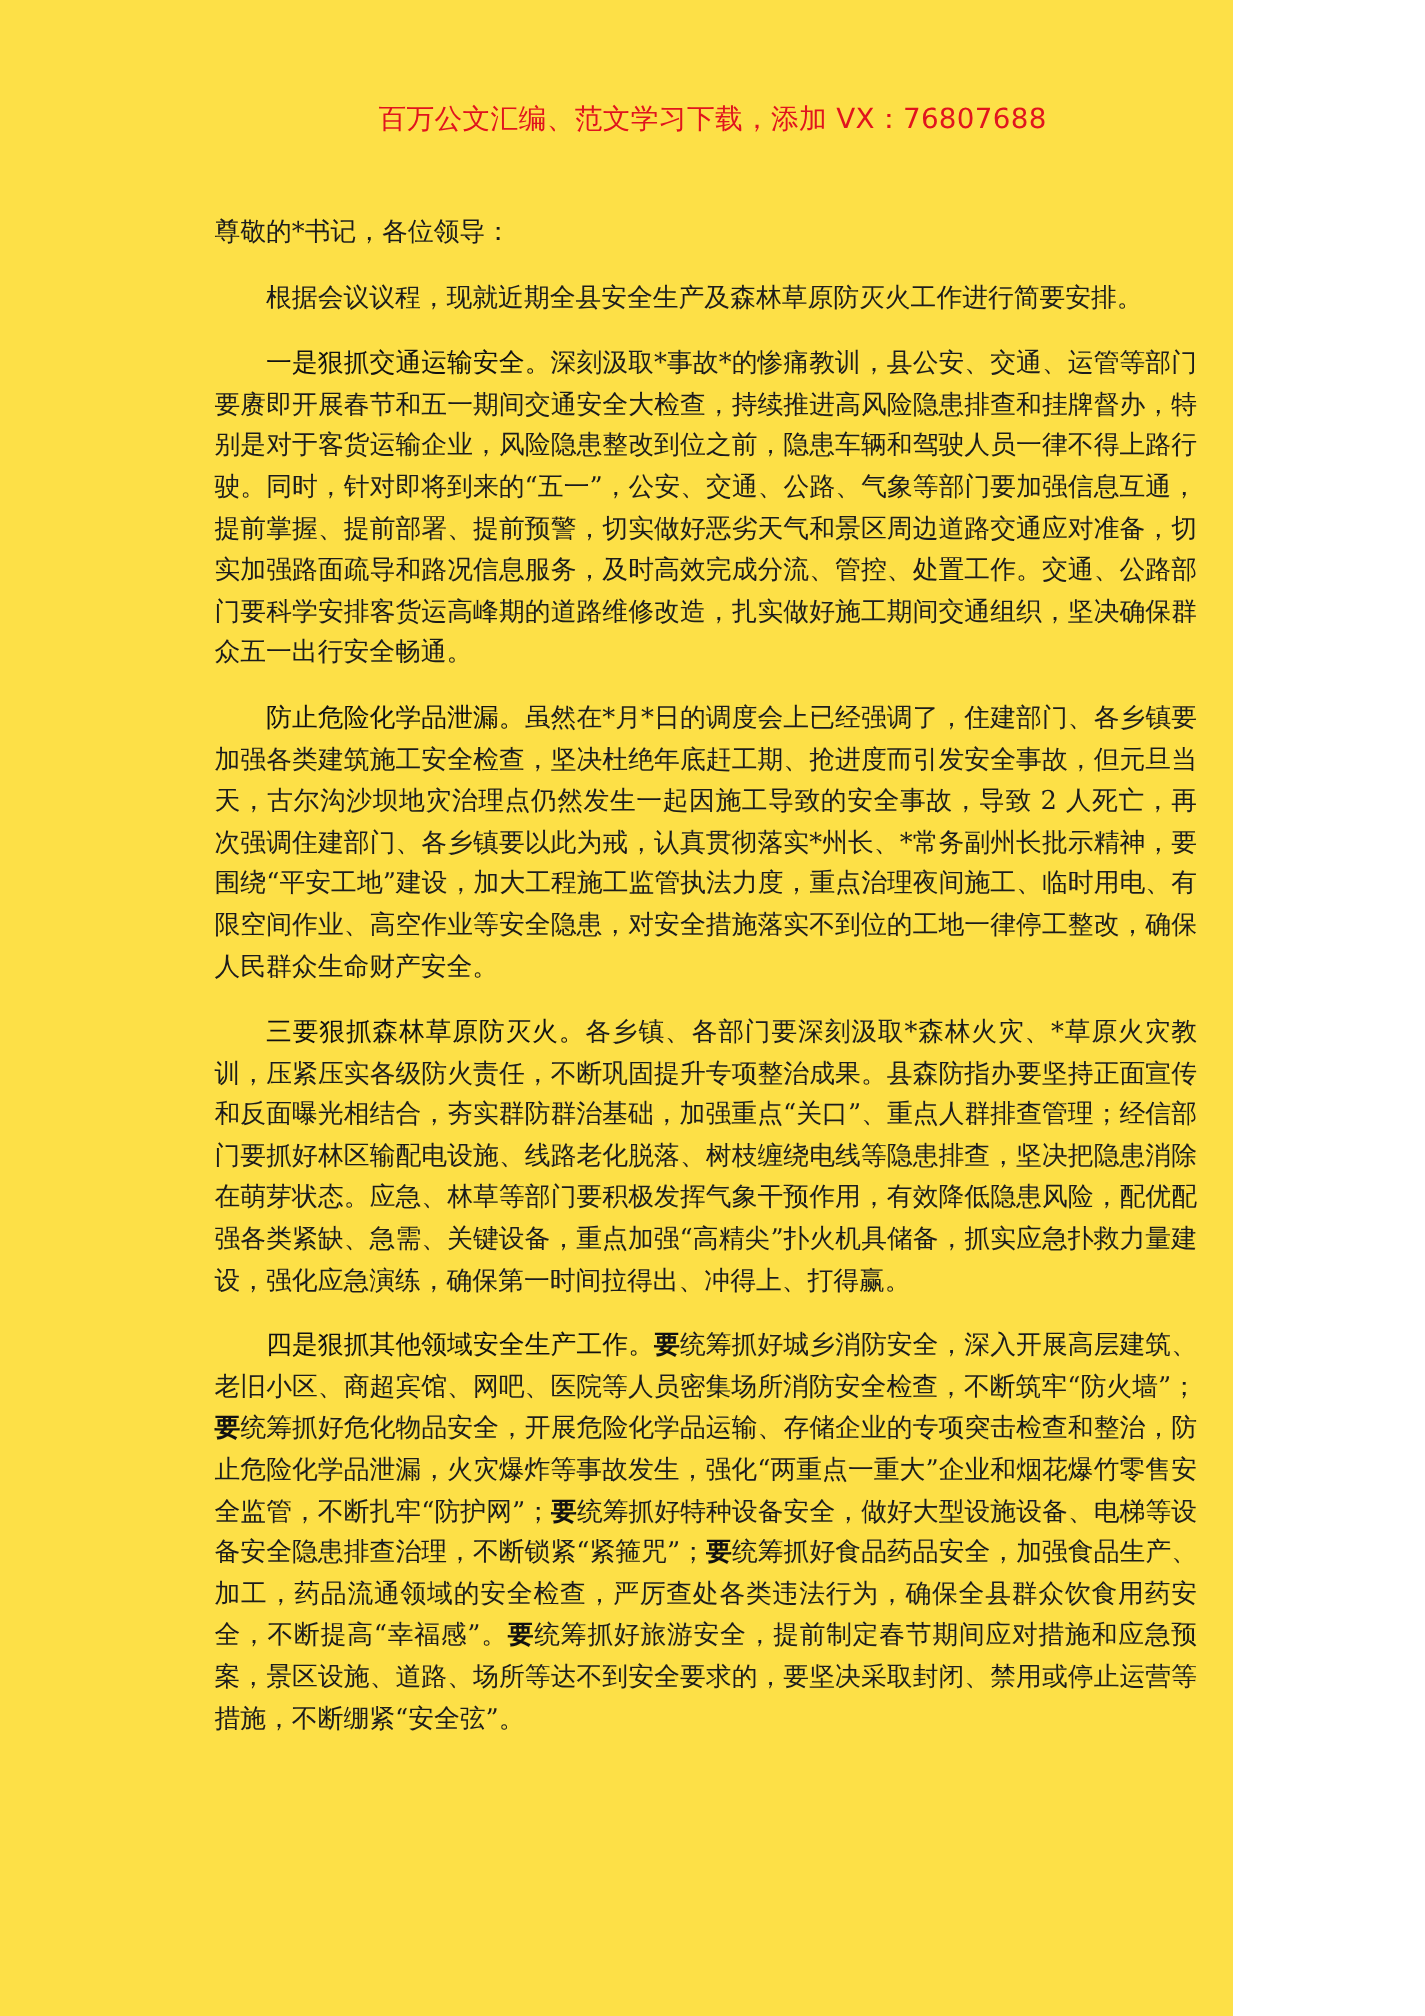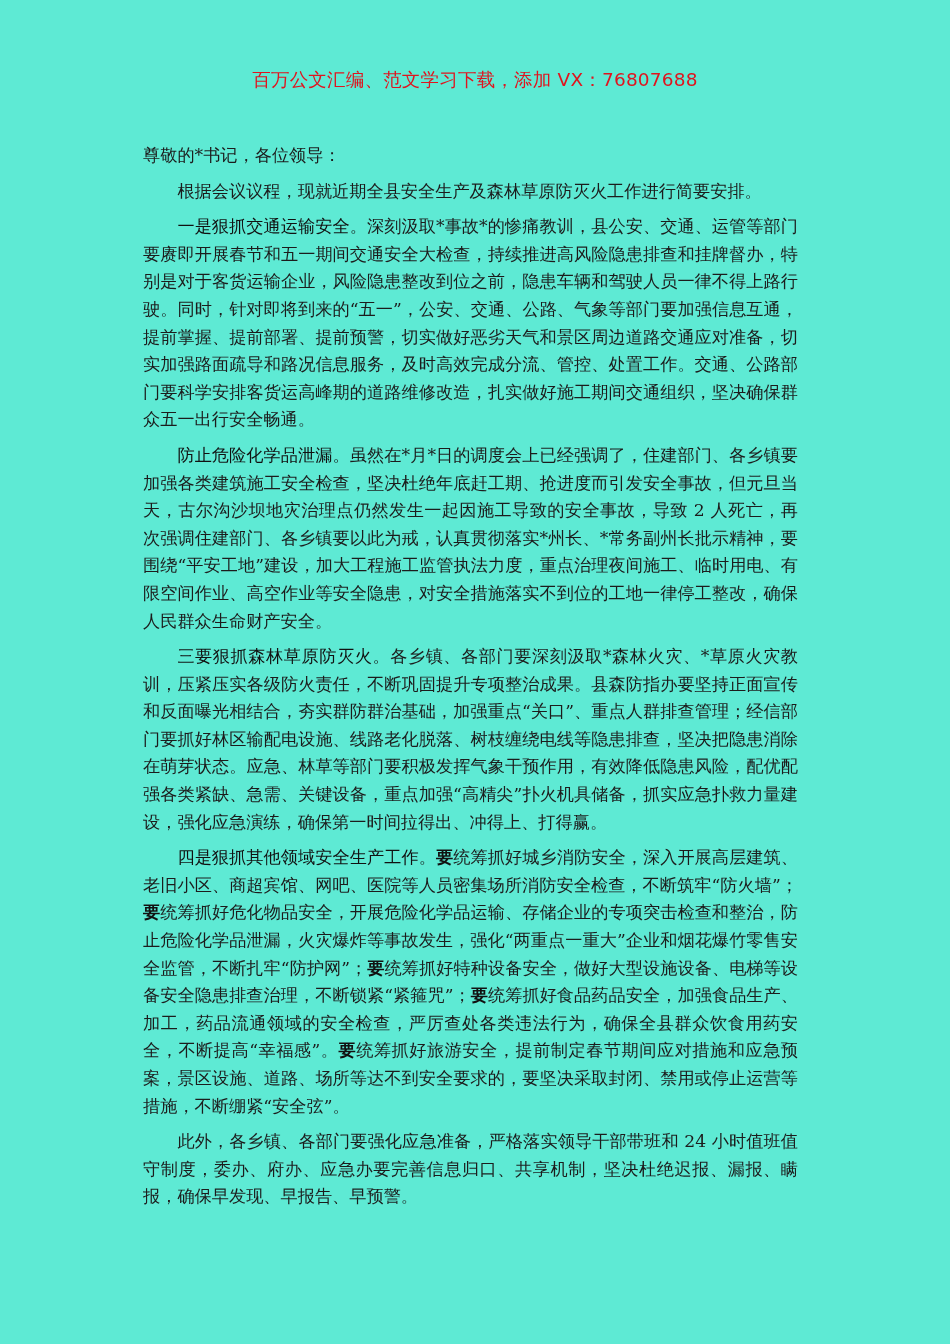--- a/index.html
+++ b/index.html
@@ -12,23 +12,23 @@
       height: 1344px;
       position: relative;
       overflow: hidden;
       font-family: "DejaVu Serif", "Liberation Serif", serif;
       color: #1a1a1a;
     }
     .page {
       position: absolute;
       left: 0;
       top: 0;
-      width: 950px;
+      width: 822px;
       height: 1344px;
-      background: #5eead4;
+      background: #fde047;
     }
     .header-banner {
       position: absolute;
       left: 0;
       top: 66px;
       width: 950px;
       text-align: center;
       font-family: "DejaVu Sans", "Liberation Sans", sans-serif;
       font-size: 18.5px;
       color: #e0141e;
@@ -42,21 +42,21 @@
       width: 655px;
       font-size: 17.2px;
       line-height: 27.6px;
       color: #1c1c1c;
       text-align: justify;
     }
     .salutation {
       margin: 12px 0 8px 0;
     }
     .para {
-      margin: 0 0 8px 0;
+      margin: 16px 0 8px 0;
       text-indent: 2em;
     }
     .lead {
       font-family: "DejaVu Sans", "Liberation Sans", sans-serif;
       font-weight: normal;
       color: #111111;
     }
     .emph {
       font-family: "DejaVu Sans", "Liberation Sans", sans-serif;
       font-weight: bold;
@@ -77,16 +77,15 @@
     <p class="para">根据会议议程，现就近期全县安全生产及森林草原防灭火工作进行简要安排。</p>
 
     <p class="para"><span class="lead">一是狠抓交通运输安全。</span><span>深刻汲取*事故*的惨痛教训，县公安、交通、运管等部门要赓即开展春节和五一期间交通安全大检查，持续推进高风险隐患排查和挂牌督办，特别是对于客货运输企业，风险隐患整改到位之前，隐患车辆和驾驶人员一律不得上路行驶。同时，针对即将到来的“五一”，公安、交通、公路、气象等部门要加强信息互通，提前掌握、提前部署、提前预警，切实做好恶劣天气和景区周边道路交通应对准备，切实加强路面疏导和路况信息服务，及时高效完成分流、管控、处置工作。交通、公路部门要科学安排客货运高峰期的道路维修改造，扎实做好施工期间交通组织，坚决确保群众五一出行安全畅通。</span></p>
 
     <p class="para"><span class="lead">防止危险化学品泄漏。</span><span>虽然在*月*日的调度会上已经强调了，住建部门、各乡镇要加强各类建筑施工安全检查，坚决杜绝年底赶工期、抢进度而引发安全事故，但元旦当天，古尔沟沙坝地灾治理点仍然发生一起因施工导致的安全事故，导致 2 人死亡，再次强调住建部门、各乡镇要以此为戒，认真贯彻落实*州长、*常务副州长批示精神，要围绕“平安工地”建设，加大工程施工监管执法力度，重点治理夜间施工、临时用电、有限空间作业、高空作业等安全隐患，对安全措施落实不到位的工地一律停工整改，确保人民群众生命财产安全。</span></p>
 
     <p class="para"><span class="lead">三要狠抓森林草原防灭火。</span><span>各乡镇、各部门要深刻汲取*森林火灾、*草原火灾教训，压紧压实各级防火责任，不断巩固提升专项整治成果。县森防指办要坚持正面宣传和反面曝光相结合，夯实群防群治基础，加强重点“关口”、重点人群排查管理；经信部门要抓好林区输配电设施、线路老化脱落、树枝缠绕电线等隐患排查，坚决把隐患消除在萌芽状态。应急、林草等部门要积极发挥气象干预作用，有效降低隐患风险，配优配强各类紧缺、急需、关键设备，重点加强“高精尖”扑火机具储备，抓实应急扑救力量建设，强化应急演练，确保第一时间拉得出、冲得上、打得赢。</span></p>
 
     <p class="para"><span class="lead">四是狠抓其他领域安全生产工作。</span><span class="emph">要</span><span>统筹抓好城乡消防安全，深入开展高层建筑、老旧小区、商超宾馆、网吧、医院等人员密集场所消防安全检查，不断筑牢“防火墙”；</span><span class="emph">要</span><span>统筹抓好危化物品安全，开展危险化学品运输、存储企业的专项突击检查和整治，防止危险化学品泄漏，火灾爆炸等事故发生，强化“两重点一重大”企业和烟花爆竹零售安全监管，不断扎牢“防护网”；</span><span class="emph">要</span><span>统筹抓好特种设备安全，做好大型设施设备、电梯等设备安全隐患排查治理，不断锁紧“紧箍咒”；</span><span class="emph">要</span><span>统筹抓好食品药品安全，加强食品生产、加工，药品流通领域的安全检查，严厉查处各类违法行为，确保全县群众饮食用药安全，不断提高“幸福感”。</span><span class="emph">要</span><span>统筹抓好旅游安全，提前制定春节期间应对措施和应急预案，景区设施、道路、场所等达不到安全要求的，要坚决采取封闭、禁用或停止运营等措施，不断绷紧“安全弦”。</span></p>
 
-    <p class="para">此外，各乡镇、各部门要强化应急准备，严格落实领导干部带班和 24 小时值班值守制度，委办、府办、应急办要完善信息归口、共享机制，坚决杜绝迟报、漏报、瞒报，确保早发现、早报告、早预警。</p>
 
   </div>
 </div>
 
 </body></html>

